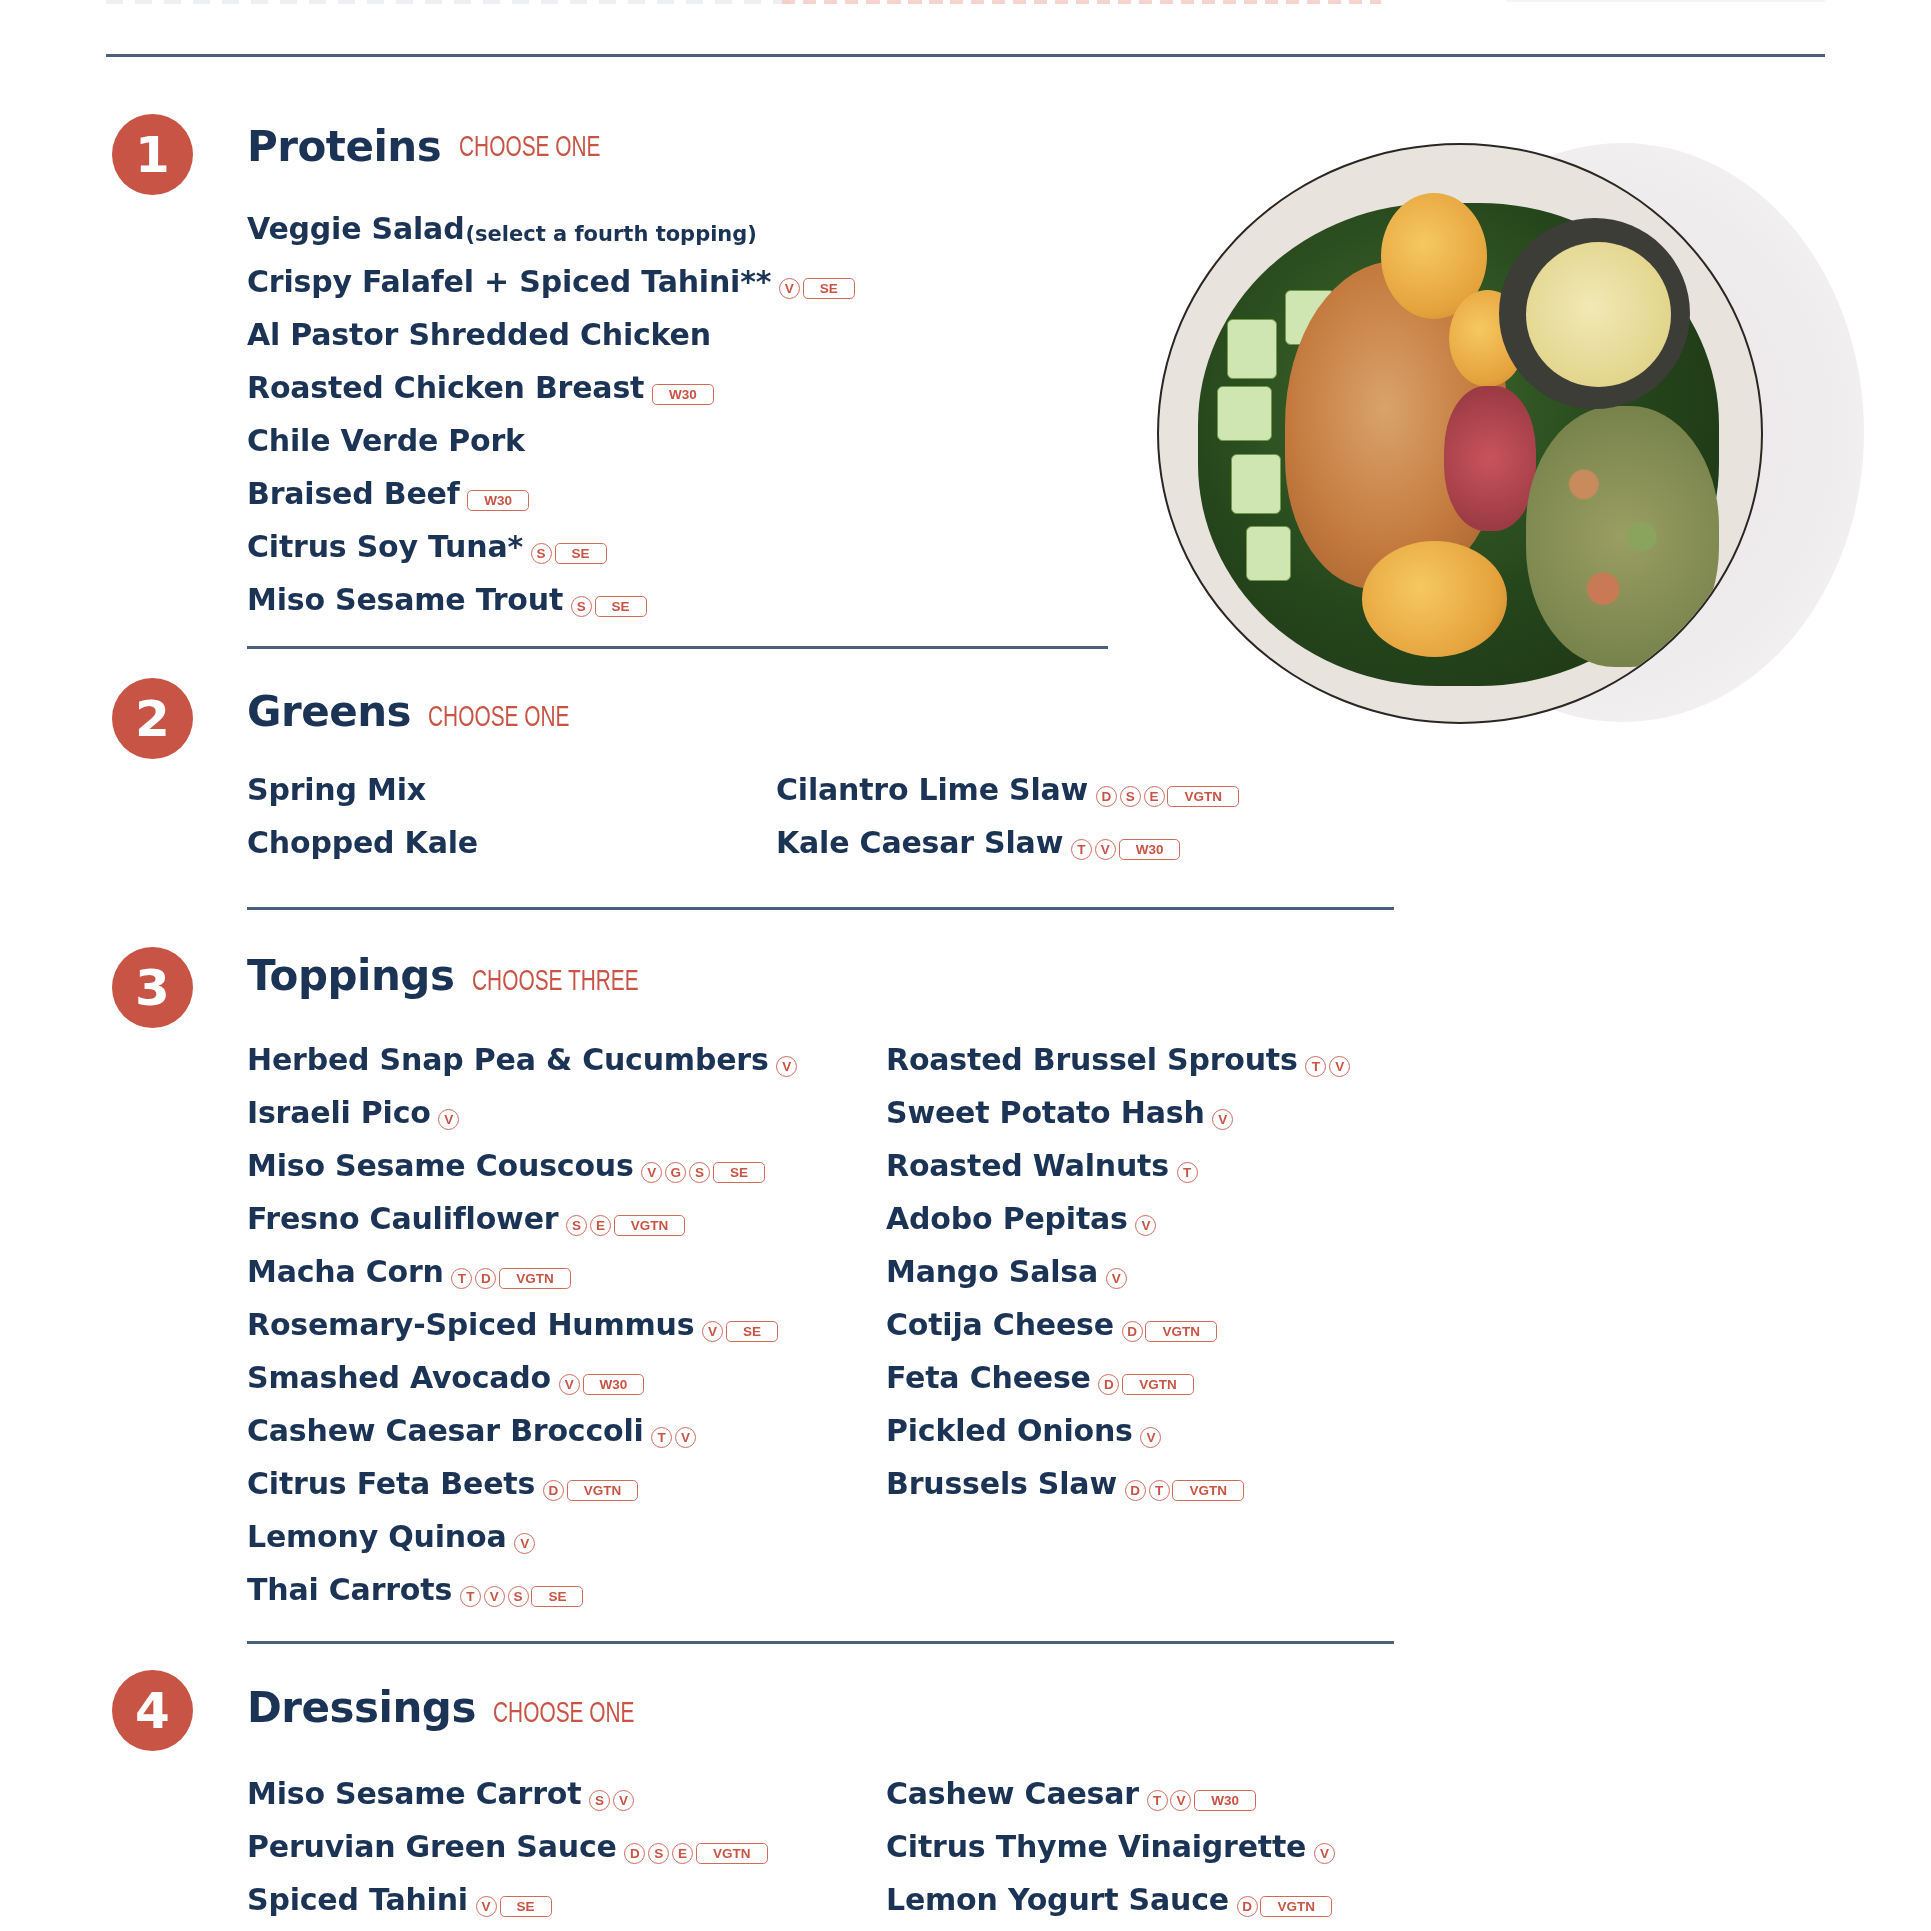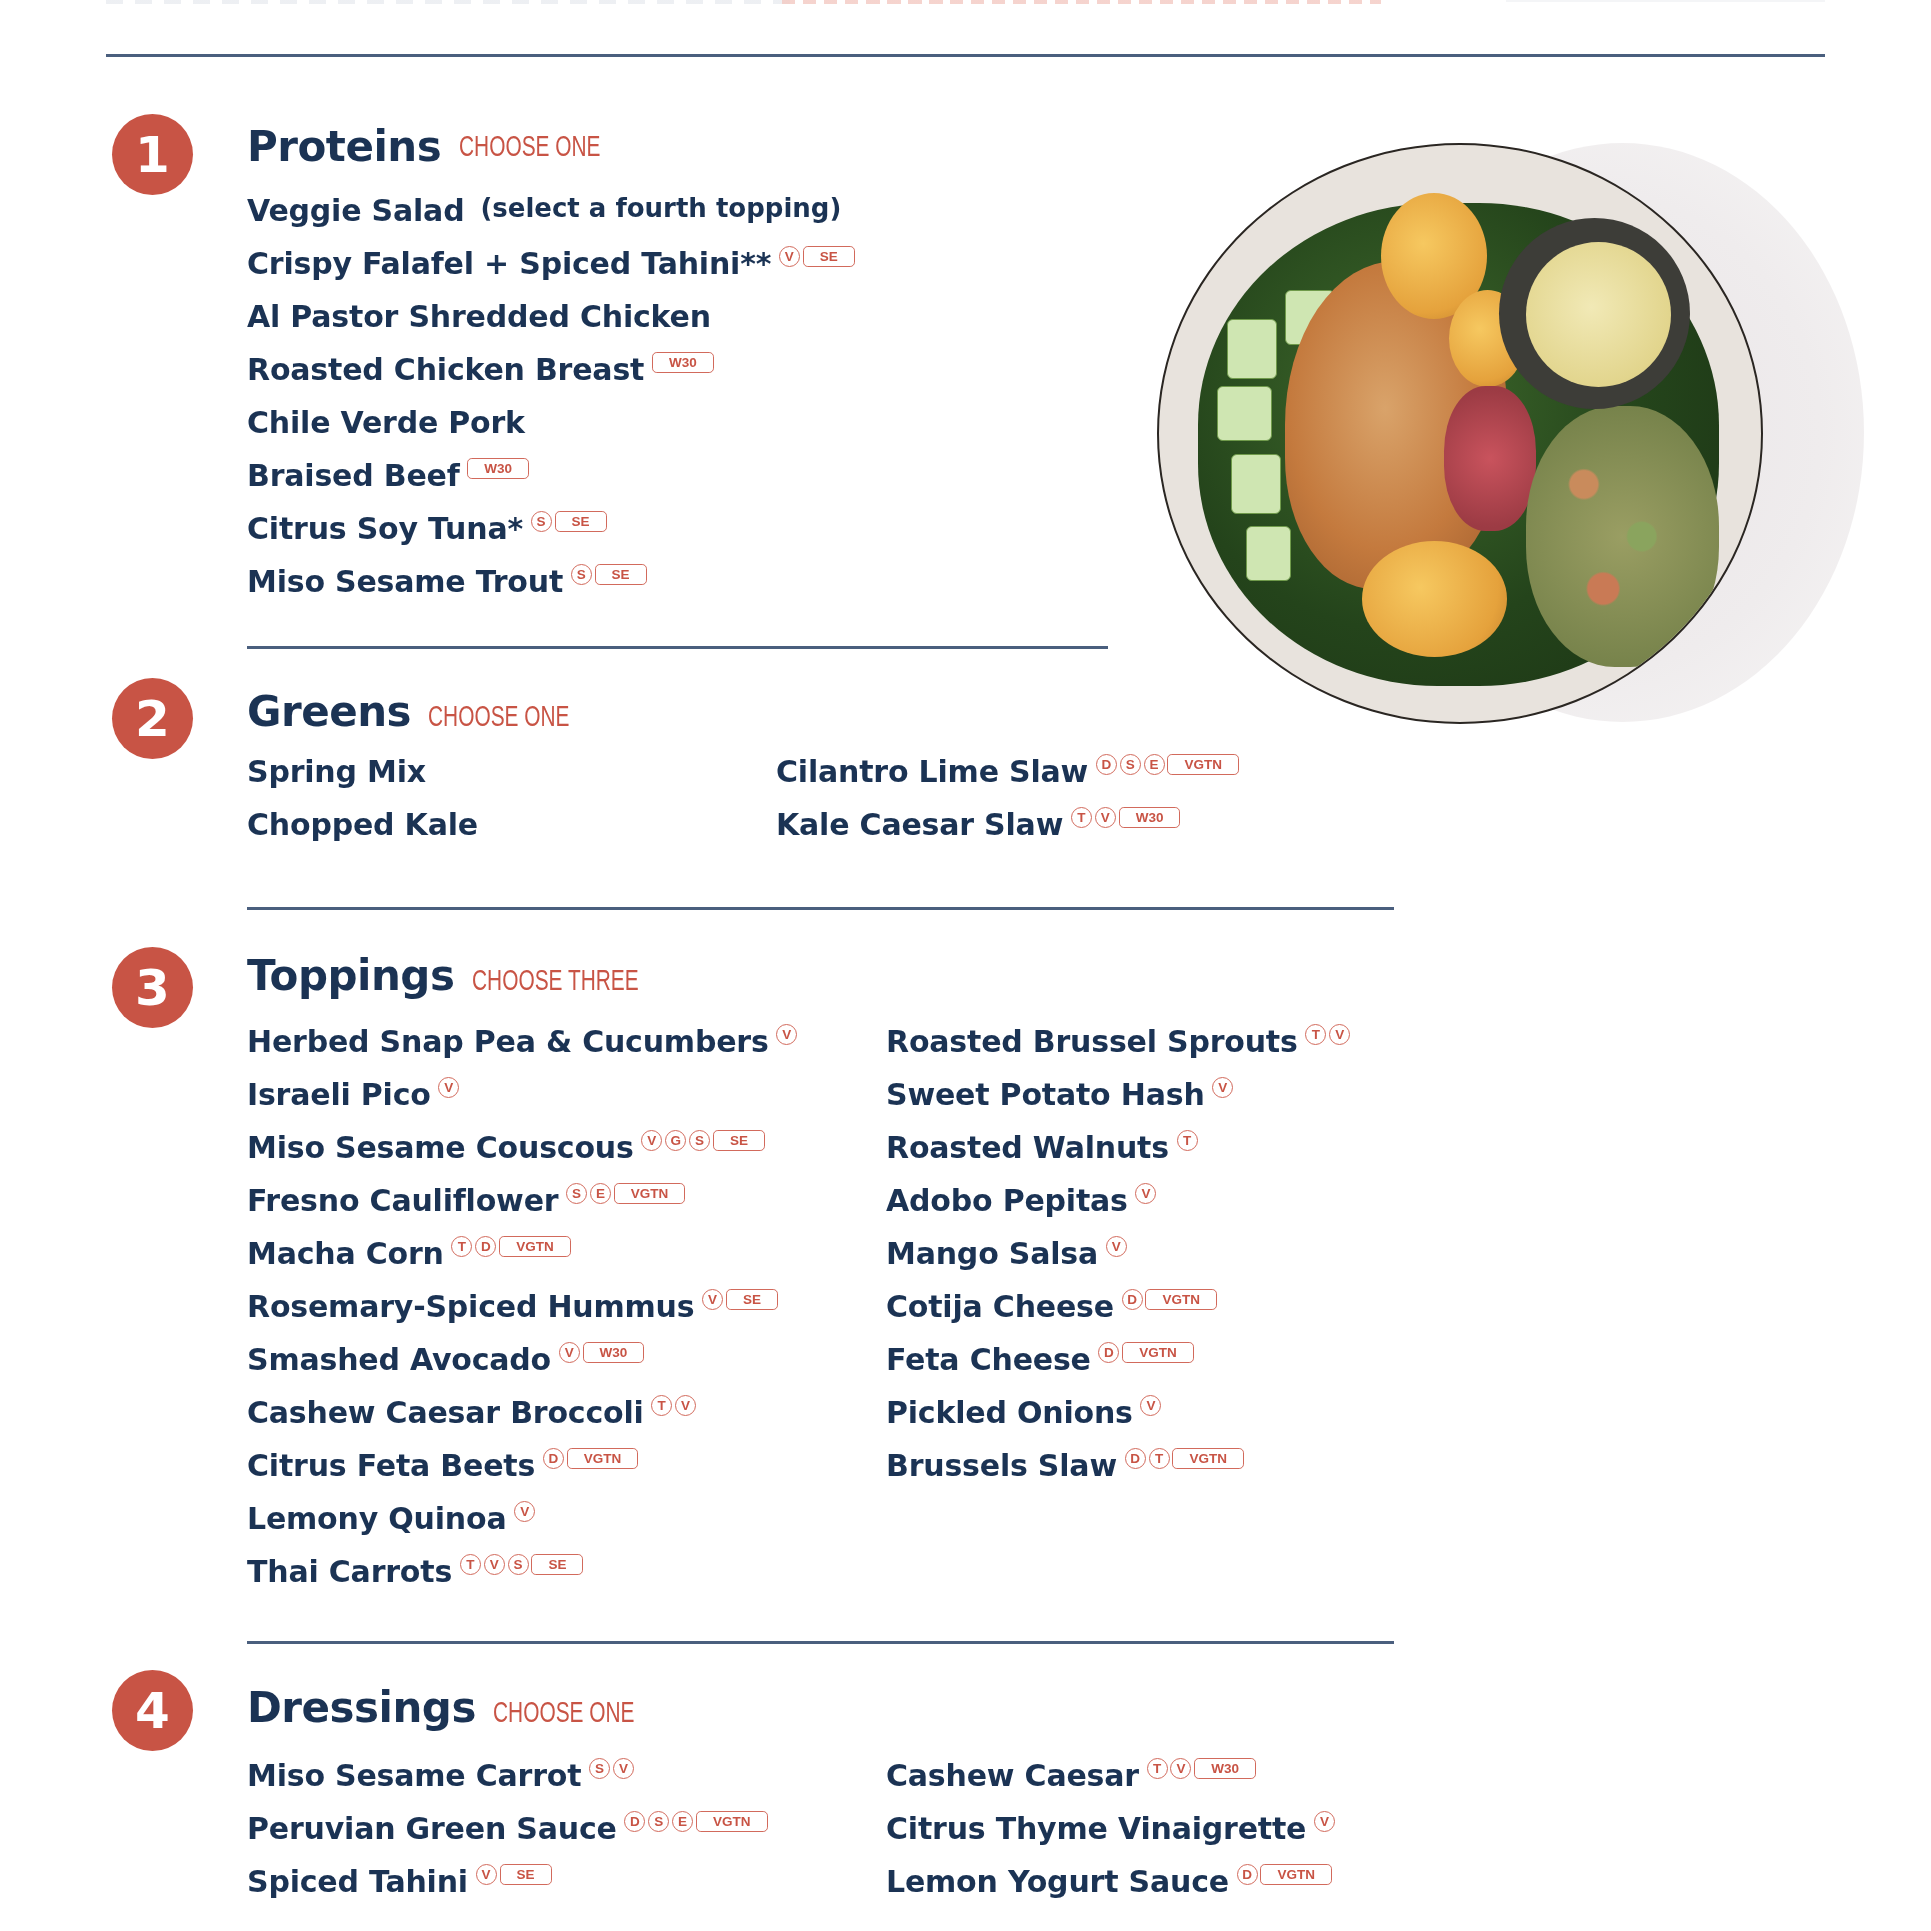--- a/index.html
+++ b/index.html
@@ -15,23 +15,23 @@
   .rule { position:absolute; height:2.9px; background:#4a5f7e; }
   .num { position:absolute; width:81px; height:81px; border-radius:50%;
          background:#c85445; color:#fff; font-weight:bold; font-size:50px;
          display:flex; align-items:center; justify-content:center;
          font-family:"DejaVu Sans", sans-serif; }
   .sec-head { position:absolute; left:247px; display:flex; align-items:baseline; gap:17.4px; }
   .sec-title { font-weight:bold; font-size:42px; color:#1b3354; letter-spacing:-0.5px; }
   .sec-sub { font-family:"Liberation Sans", sans-serif; font-size:29px; color:#c85445;
              transform:scaleX(0.72); transform-origin:left center; letter-spacing:0px; }
   .col { position:absolute; }
-  .item { height:53px; display:flex; align-items:flex-start; white-space:nowrap; }
+  .item { height:53px; display:flex; align-items:flex-end; white-space:nowrap; }
   .item .name { font-size:30px; font-weight:bold; color:#1b3354; letter-spacing:-0.2px; }
-  .item .note { font-size:26px; font-weight:bold; color:#1b3354; margin-left:16px; }
+  .item .note { font-size:21px; font-weight:bold; color:#1b3354; margin-left:1px; }
   .tags { display:inline-flex; gap:2.9px; margin-left:7.7px; align-items:center; }
   .tag { border:1.5px solid #d26a5c; color:#c85445; font-family:"Liberation Sans", sans-serif;
          font-weight:bold; font-size:13.5px; height:21px; display:inline-flex; align-items:center;
          justify-content:center; box-sizing:border-box; }
   .tag.c { width:21px; border-radius:50%; }
   .tag.b { padding:0 16px; border-radius:4.8px; min-width:25px; }
   .bowl-shadow { position:absolute; left:1381px; top:143px; width:483px; height:579px;
                  border-radius:50%; background:radial-gradient(ellipse at 40% 50%, #e9e4e6 0%, #efeced 60%, #f7f6f6 100%); }
   .bowl { position:absolute; left:1157px; top:143px; width:606px; height:581px; border-radius:50%;
           background:#e8e3dd; border:2.9px solid #2a2622; box-sizing:border-box; overflow:hidden; }

